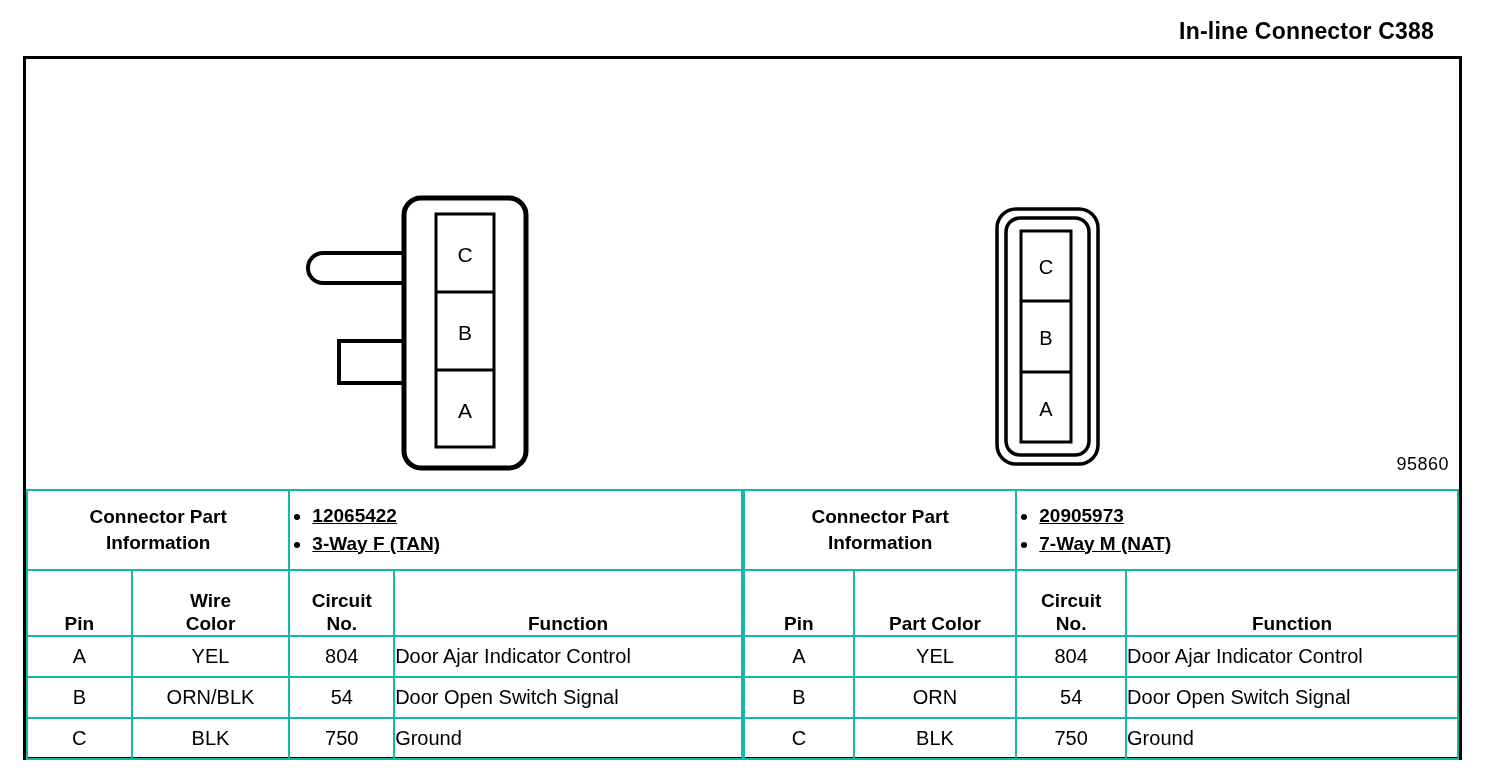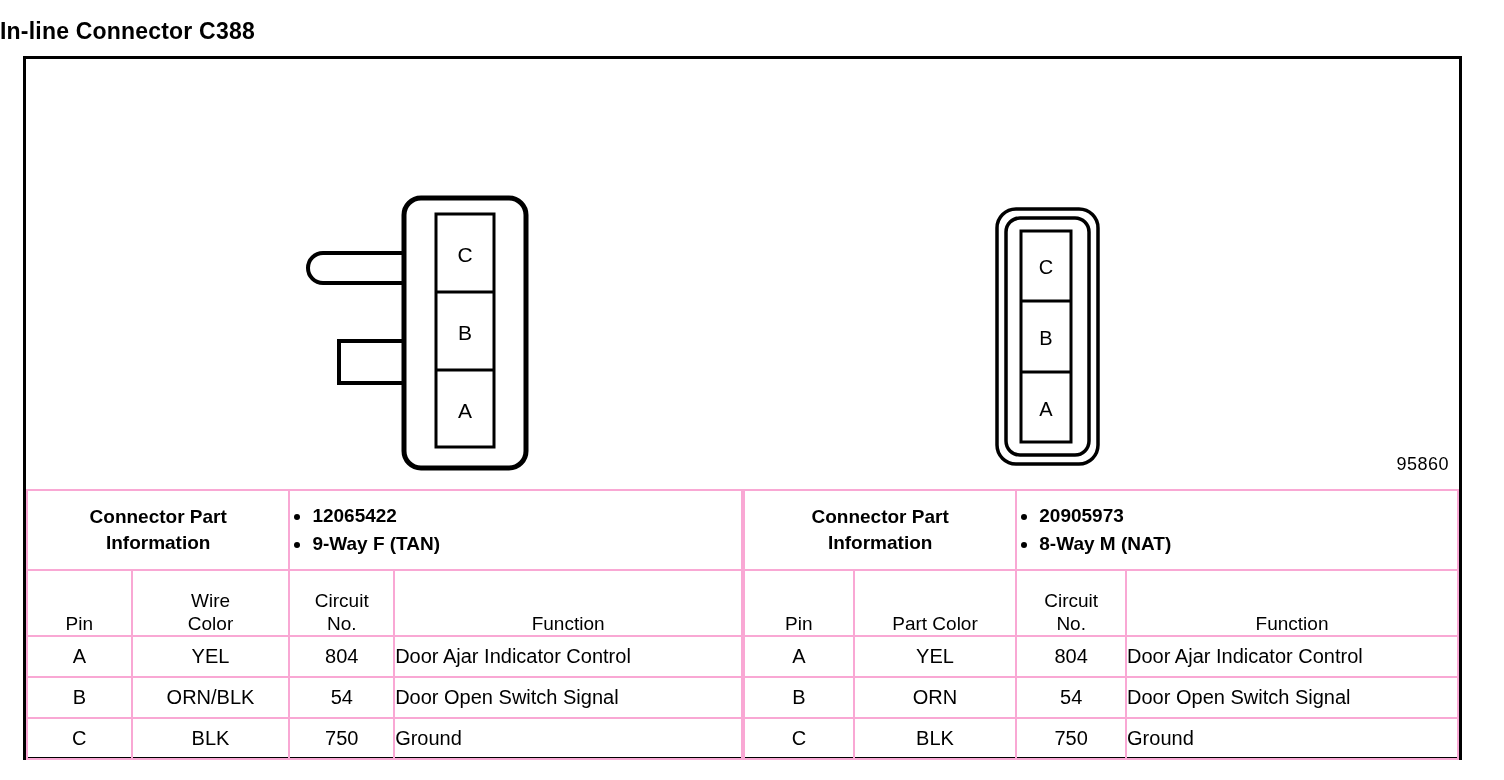--- a/index.html
+++ b/index.html
@@ -15,21 +15,21 @@
     position: relative;
     overflow: hidden;
   }
 
   
   #page-title {
     position: absolute;
     top: 18px;
     left: 0;
     width: 1434px;
-    text-align: left;
+    text-align: right;
     font-size: 23px;
     font-weight: bold;
     letter-spacing: 0.2px;
   }
 
   
   #sheet {
     position: absolute;
     left: 23px;
     top: 56px;
@@ -65,49 +65,50 @@
     width: 1433px;
     height: 271px;
     display: flex;
   }
   .conn-table {
     border-collapse: collapse;
     table-layout: fixed;
     font-family: "Liberation Sans", sans-serif;
   }
   .conn-table td, .conn-table th {
-    border: 2px solid #f9a8d4;
+    border: 2px solid #14b8a6;
     padding: 0;
     box-sizing: border-box;
   }
   .cpi-label {
     text-align: center;
     font-weight: bold;
     font-size: 19px;
     line-height: 1.35;
     padding: 6px 4px;
   }
   .cpi-values {
     padding: 6px 0 6px 18px;
     font-size: 19px;
     font-weight: bold;
   }
   .cpi-values ul {
     margin: 0;
     padding: 0 0 0 22px;
     list-style: disc;
+    text-decoration: underline;
   }
   .cpi-values li {
     margin: 3px 0;
     line-height: 1.3;
   }
   .col-head {
     text-align: center;
     vertical-align: bottom;
-    font-weight: normal;
+    font-weight: bold;
     font-size: 19px;
     line-height: 1.22;
     padding: 5px 2px 8px 2px;
     height: 66px;
   }
   .cell {
     font-size: 20px;
     height: 41px;
     text-align: center;
     padding: 0 3px;
@@ -177,21 +178,21 @@
       </colgroup>
       <tbody>
         <tr>
           <td class="cpi-label" colspan="2">
             <span>Connector Part</span><br>
             <span>Information</span>
           </td>
           <td class="cpi-values" colspan="2">
             <ul>
               <li>12065422</li>
-              <li>9-Way F (TAN)</li>
+              <li>3-Way F (TAN)</li>
             </ul>
           </td>
         </tr>
         <tr>
           <th class="col-head">Pin</th>
           <th class="col-head">
             <span>Wire</span><br>
             <span>Color</span>
           </th>
           <th class="col-head">
@@ -230,21 +231,21 @@
       </colgroup>
       <tbody>
         <tr>
           <td class="cpi-label" colspan="2">
             <span>Connector Part</span><br>
             <span>Information</span>
           </td>
           <td class="cpi-values" colspan="2">
             <ul>
               <li>20905973</li>
-              <li>8-Way M (NAT)</li>
+              <li>7-Way M (NAT)</li>
             </ul>
           </td>
         </tr>
         <tr>
           <th class="col-head">Pin</th>
           <th class="col-head">Part Color</th>
           <th class="col-head">
             <span>Circuit</span><br>
             <span>No.</span>
           </th>

